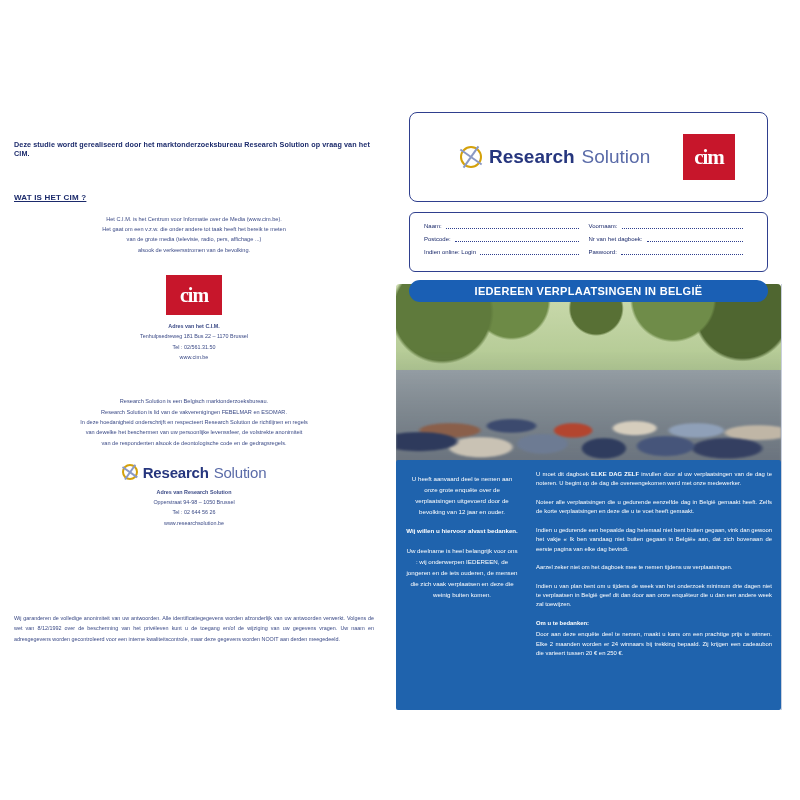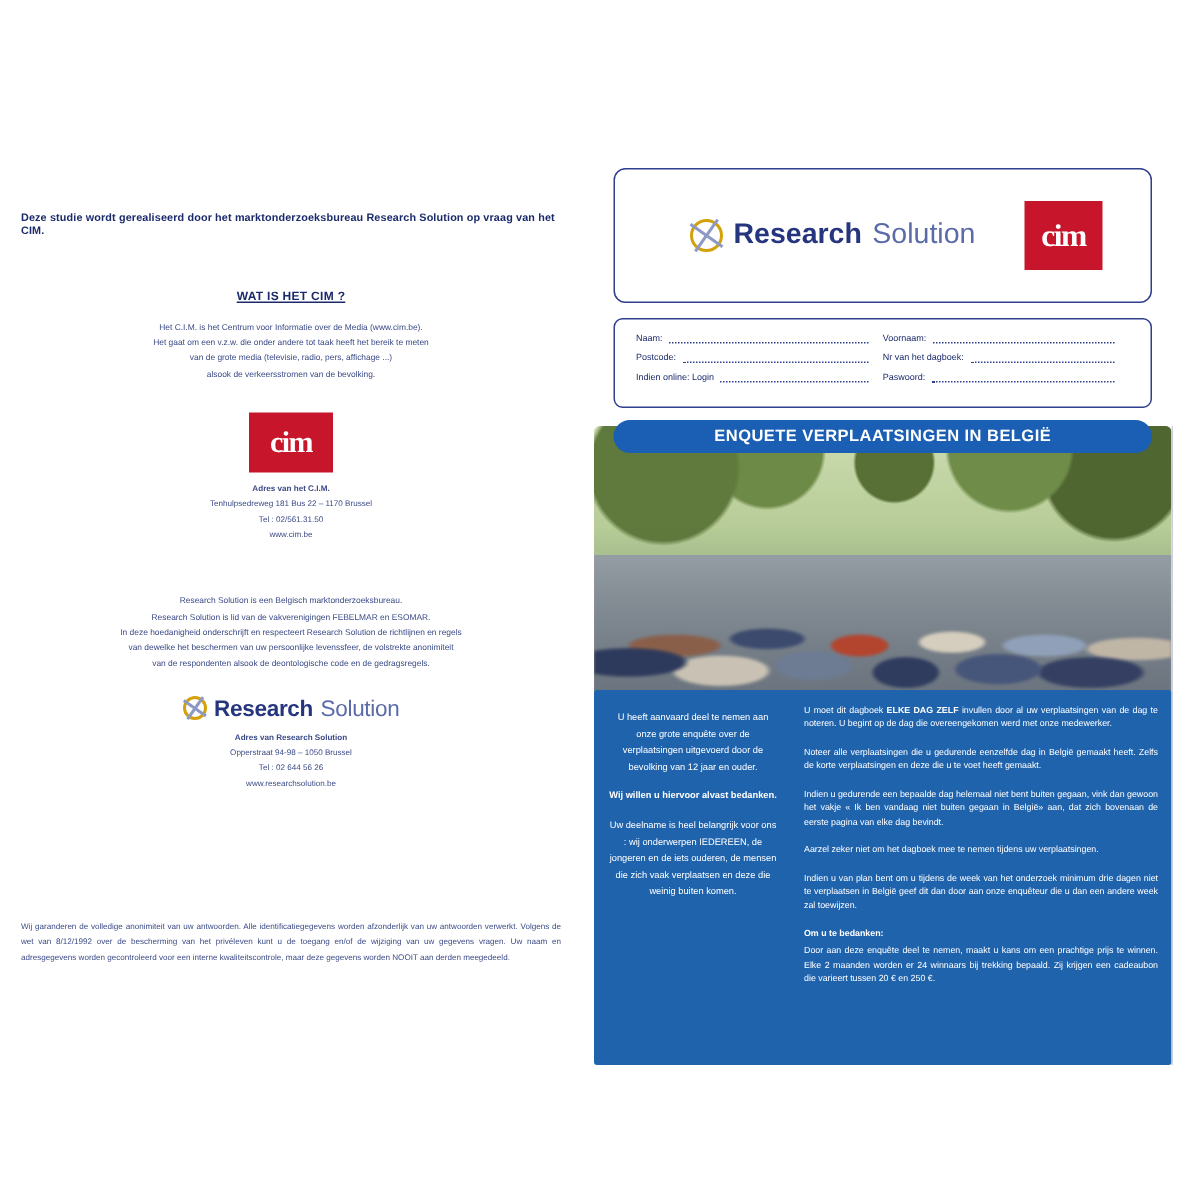--- a/index.html
+++ b/index.html
@@ -13,21 +13,21 @@
   
   .left{
     position:absolute;left:14px;top:140px;width:360px;
   }
   .left-headline{
     font-size:7.2px;font-weight:bold;color:#1b2a6b;
     letter-spacing:0.1px;line-height:1.3;
     margin-bottom:34px;
   }
   .sec-title{
-    text-align:center;font-size:8px;font-weight:bold;color:#1b2a6b;
+    font-size:8px;font-weight:bold;color:#1b2a6b;
     text-decoration:underline;margin-bottom:12px;letter-spacing:.2px;
   }
   .para{
     text-align:center;font-size:5.6px;line-height:1.85;color:#3b4a86;
   }
   .blk-cim{margin-top:2px;}
   .logo-cim{
     margin:20px auto 6px auto;width:56px;height:40px;position:relative;
   }
   .logo-cim .box{
@@ -256,21 +256,21 @@
       </div>
     </div>
 
     <div class="photo">
       <div class="sky"></div>
       <div class="trees"></div>
       <div class="ground"></div>
       <div class="crowd"></div>
     </div>
 
-    <div class="banner">ENQUETE VERPLAATSINGEN IN BELGIË</div>
+    <div class="banner">IEDEREEN VERPLAATSINGEN IN BELGIË</div>
 
     <div class="blue-body"></div>
 
     <div class="side-note">
       <span>U heeft aanvaard deel te nemen aan onze grote enquête over de verplaatsingen uitgevoerd door de bevolking van 12 jaar en ouder.</span>
       <span class="bold">Wij willen u hiervoor alvast bedanken.</span>
       <span>Uw deelname is heel belangrijk voor ons : wij onderwerpen IEDEREEN, de jongeren en de iets ouderen, de mensen die zich vaak verplaatsen en deze die weinig buiten komen.</span>
     </div>
 
     <div class="main-note">

